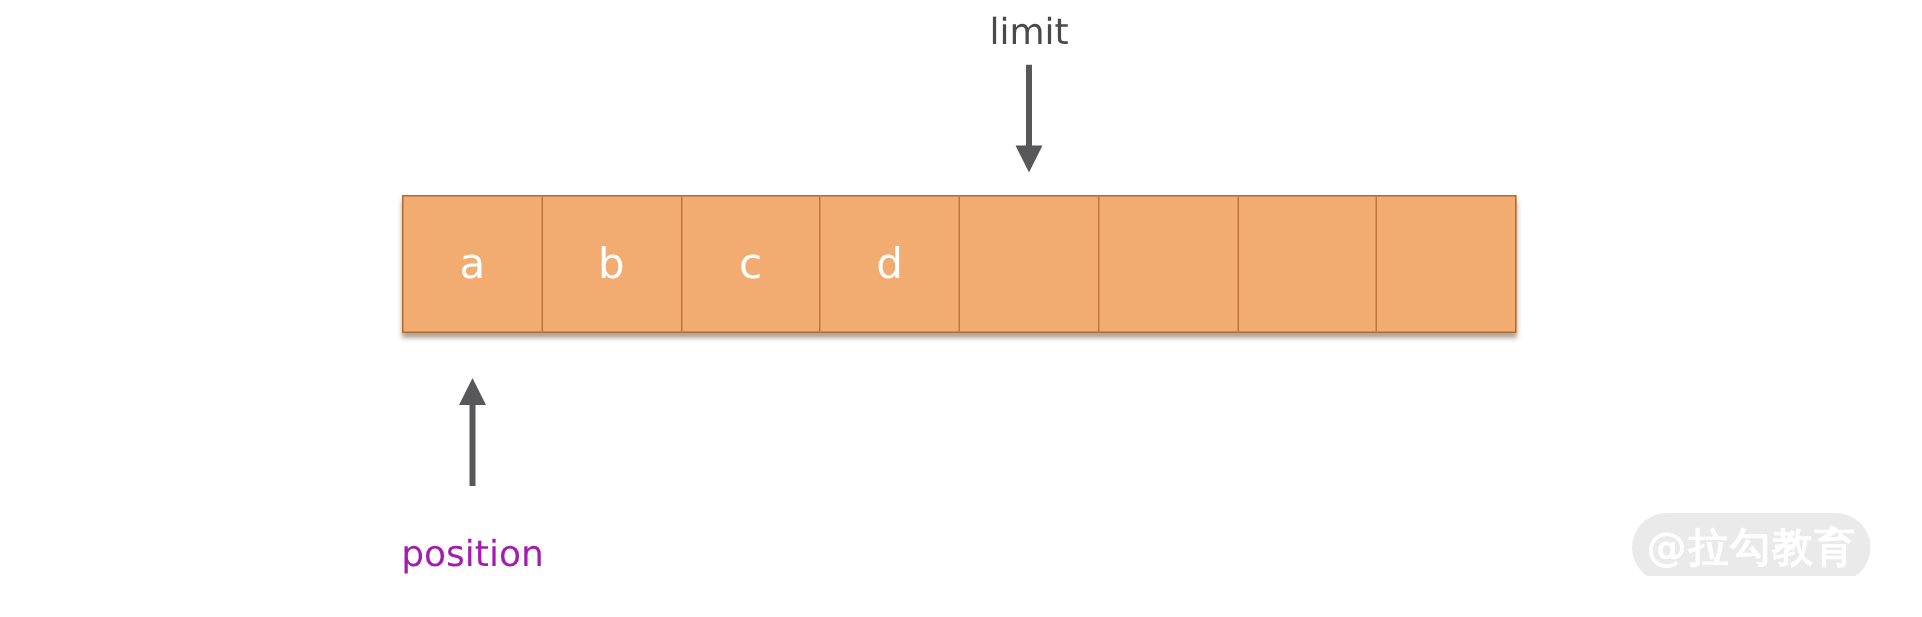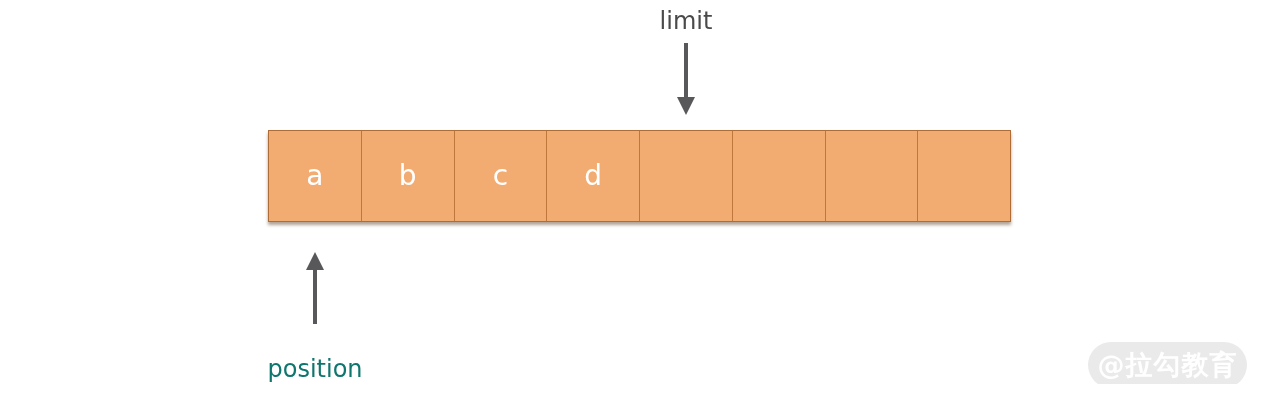--- a/index.html
+++ b/index.html
@@ -53,21 +53,21 @@
     font-size: 24px;
     color: #4A4A4A;
     white-space: nowrap;
   }
   .position-label {
     position: absolute;
     left: 315px;
     top: 355px;
     transform: translateX(-50%);
     font-size: 24px;
-    color: #0f766e;
+    color: #a21caf;
     white-space: nowrap;
     text-align: center;
   }
 
   
   .limit-arrow {
     position: absolute;
     left: 676px;
     top: 43px;
   }

